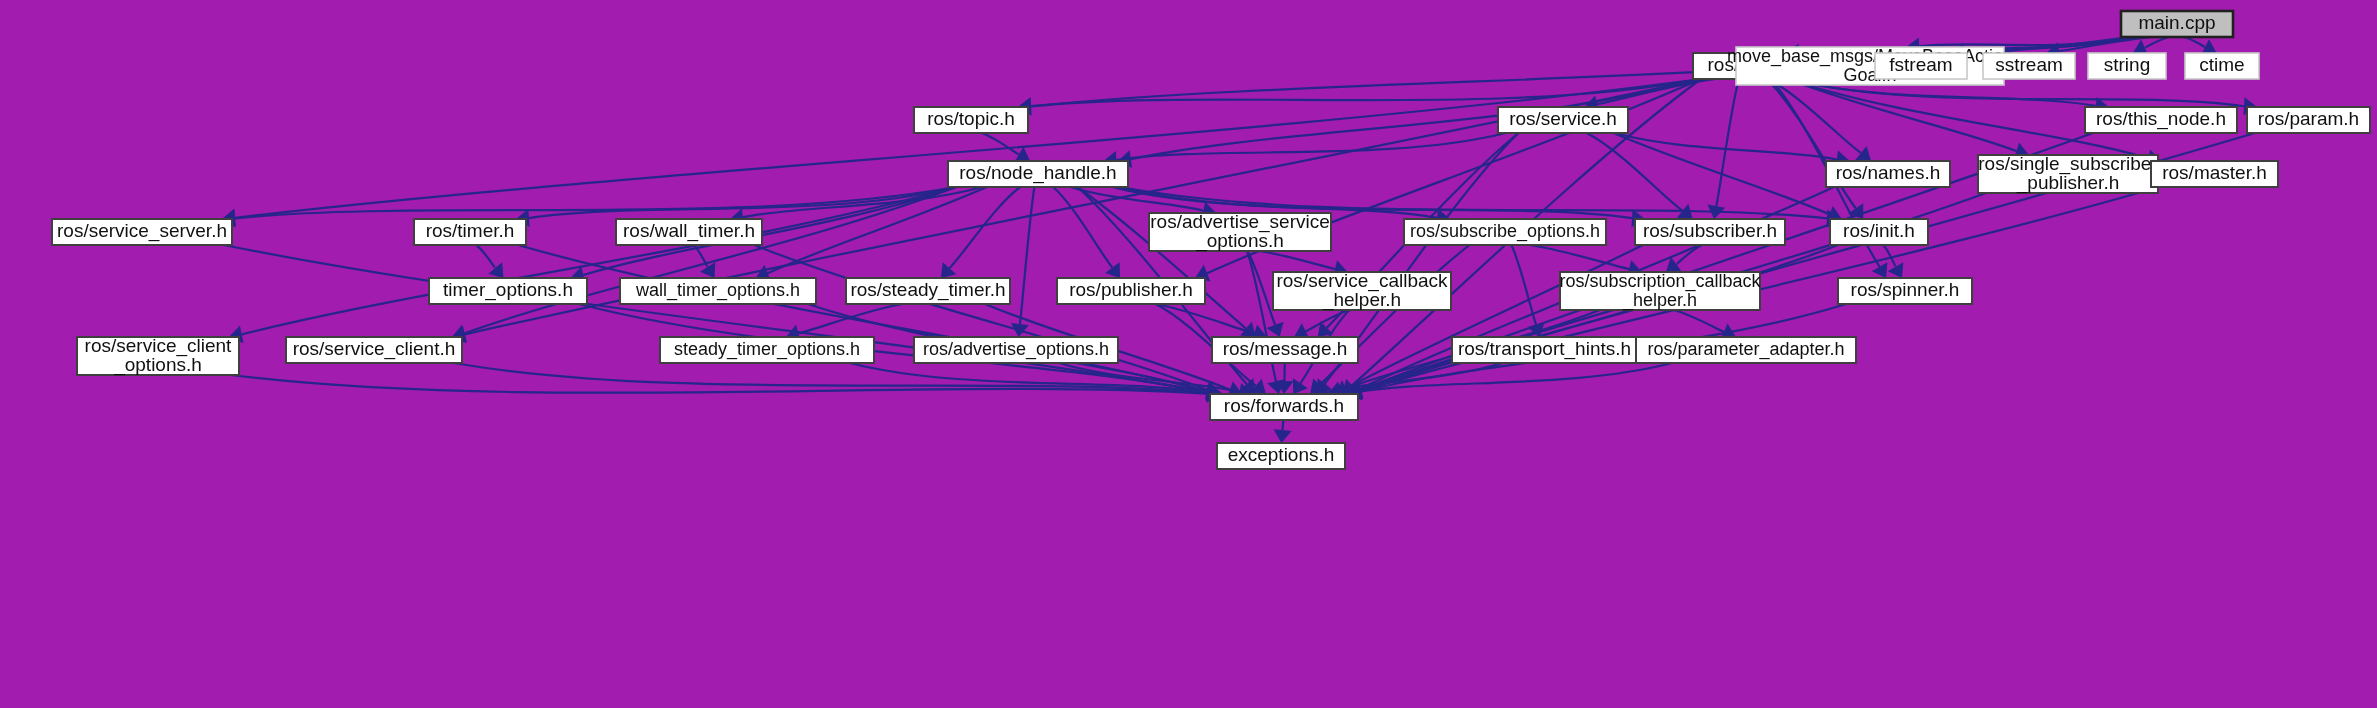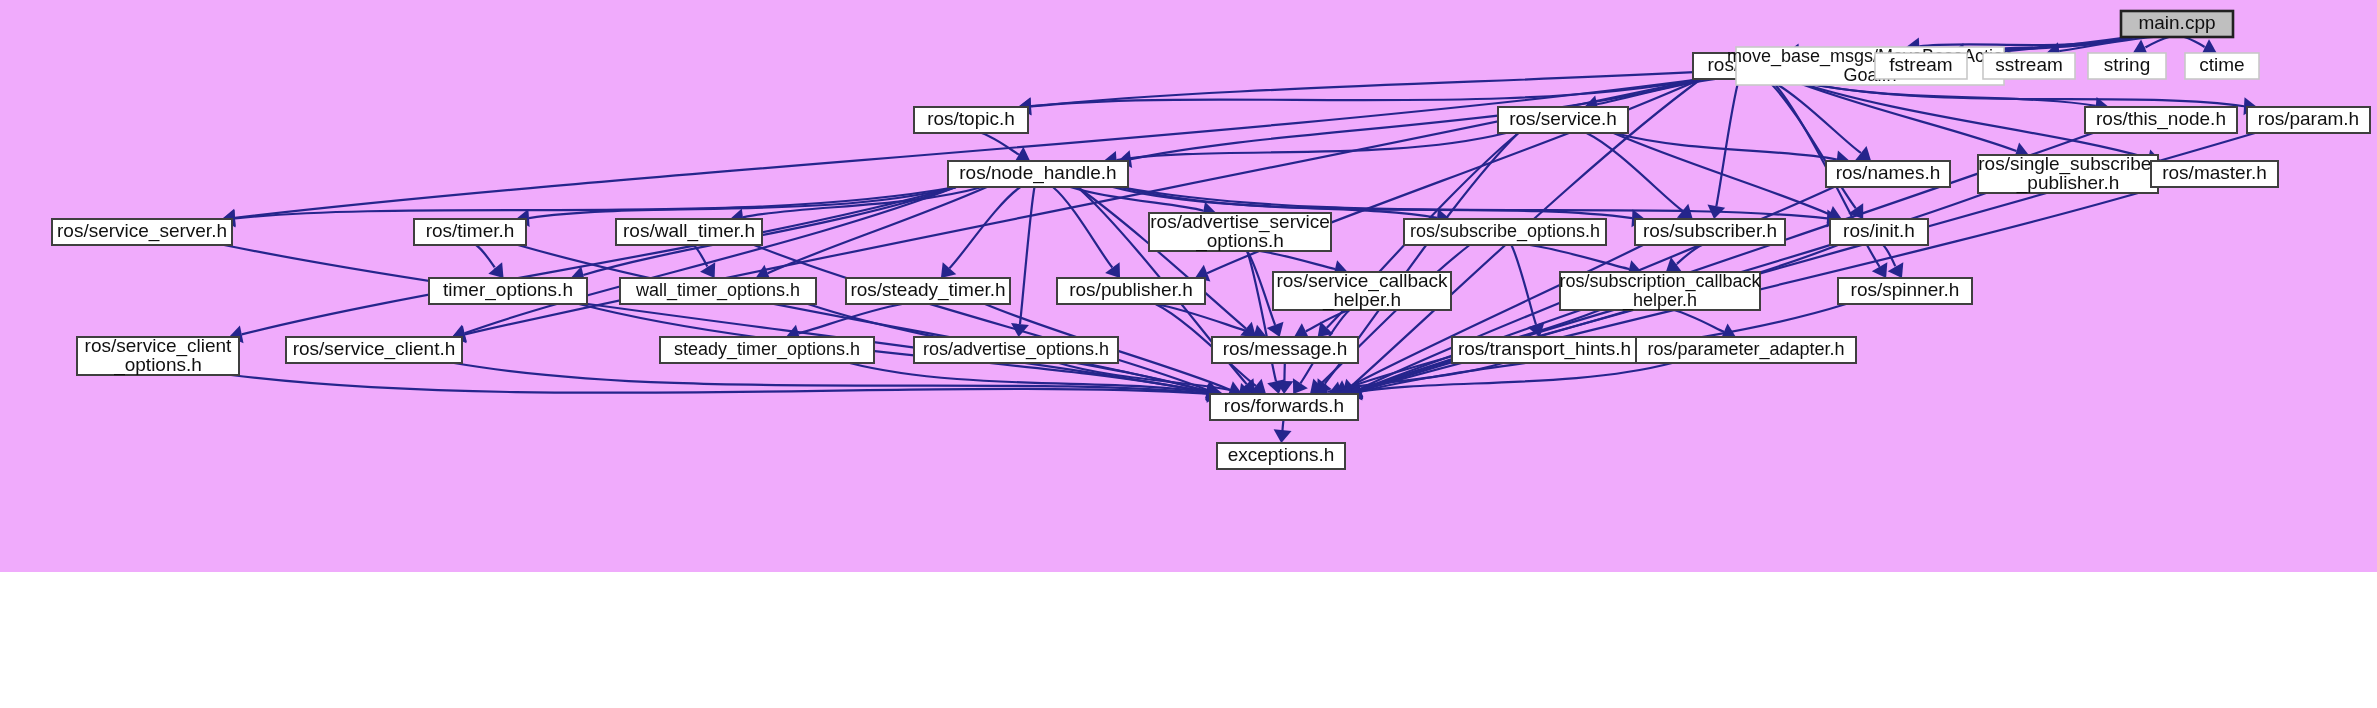--- a/index.html
+++ b/index.html
@@ -3,22 +3,22 @@
 <meta charset="utf-8">
 <style>
   html, body {
     margin: 0;
     padding: 0;
     background: #ffffff;
   }
   #graph-root {
     position: relative;
     width: 2377px;
-    height: 572px;
-    background: #f0abfc;
+    height: 708px;
+    background: #a21caf;
     font-family: "Liberation Sans", sans-serif;
     overflow: hidden;
   }
   svg#graph-svg {
     position: absolute;
     left: 0;
     top: 0;
     width: 2377px;
     height: 708px;
     display: block;

